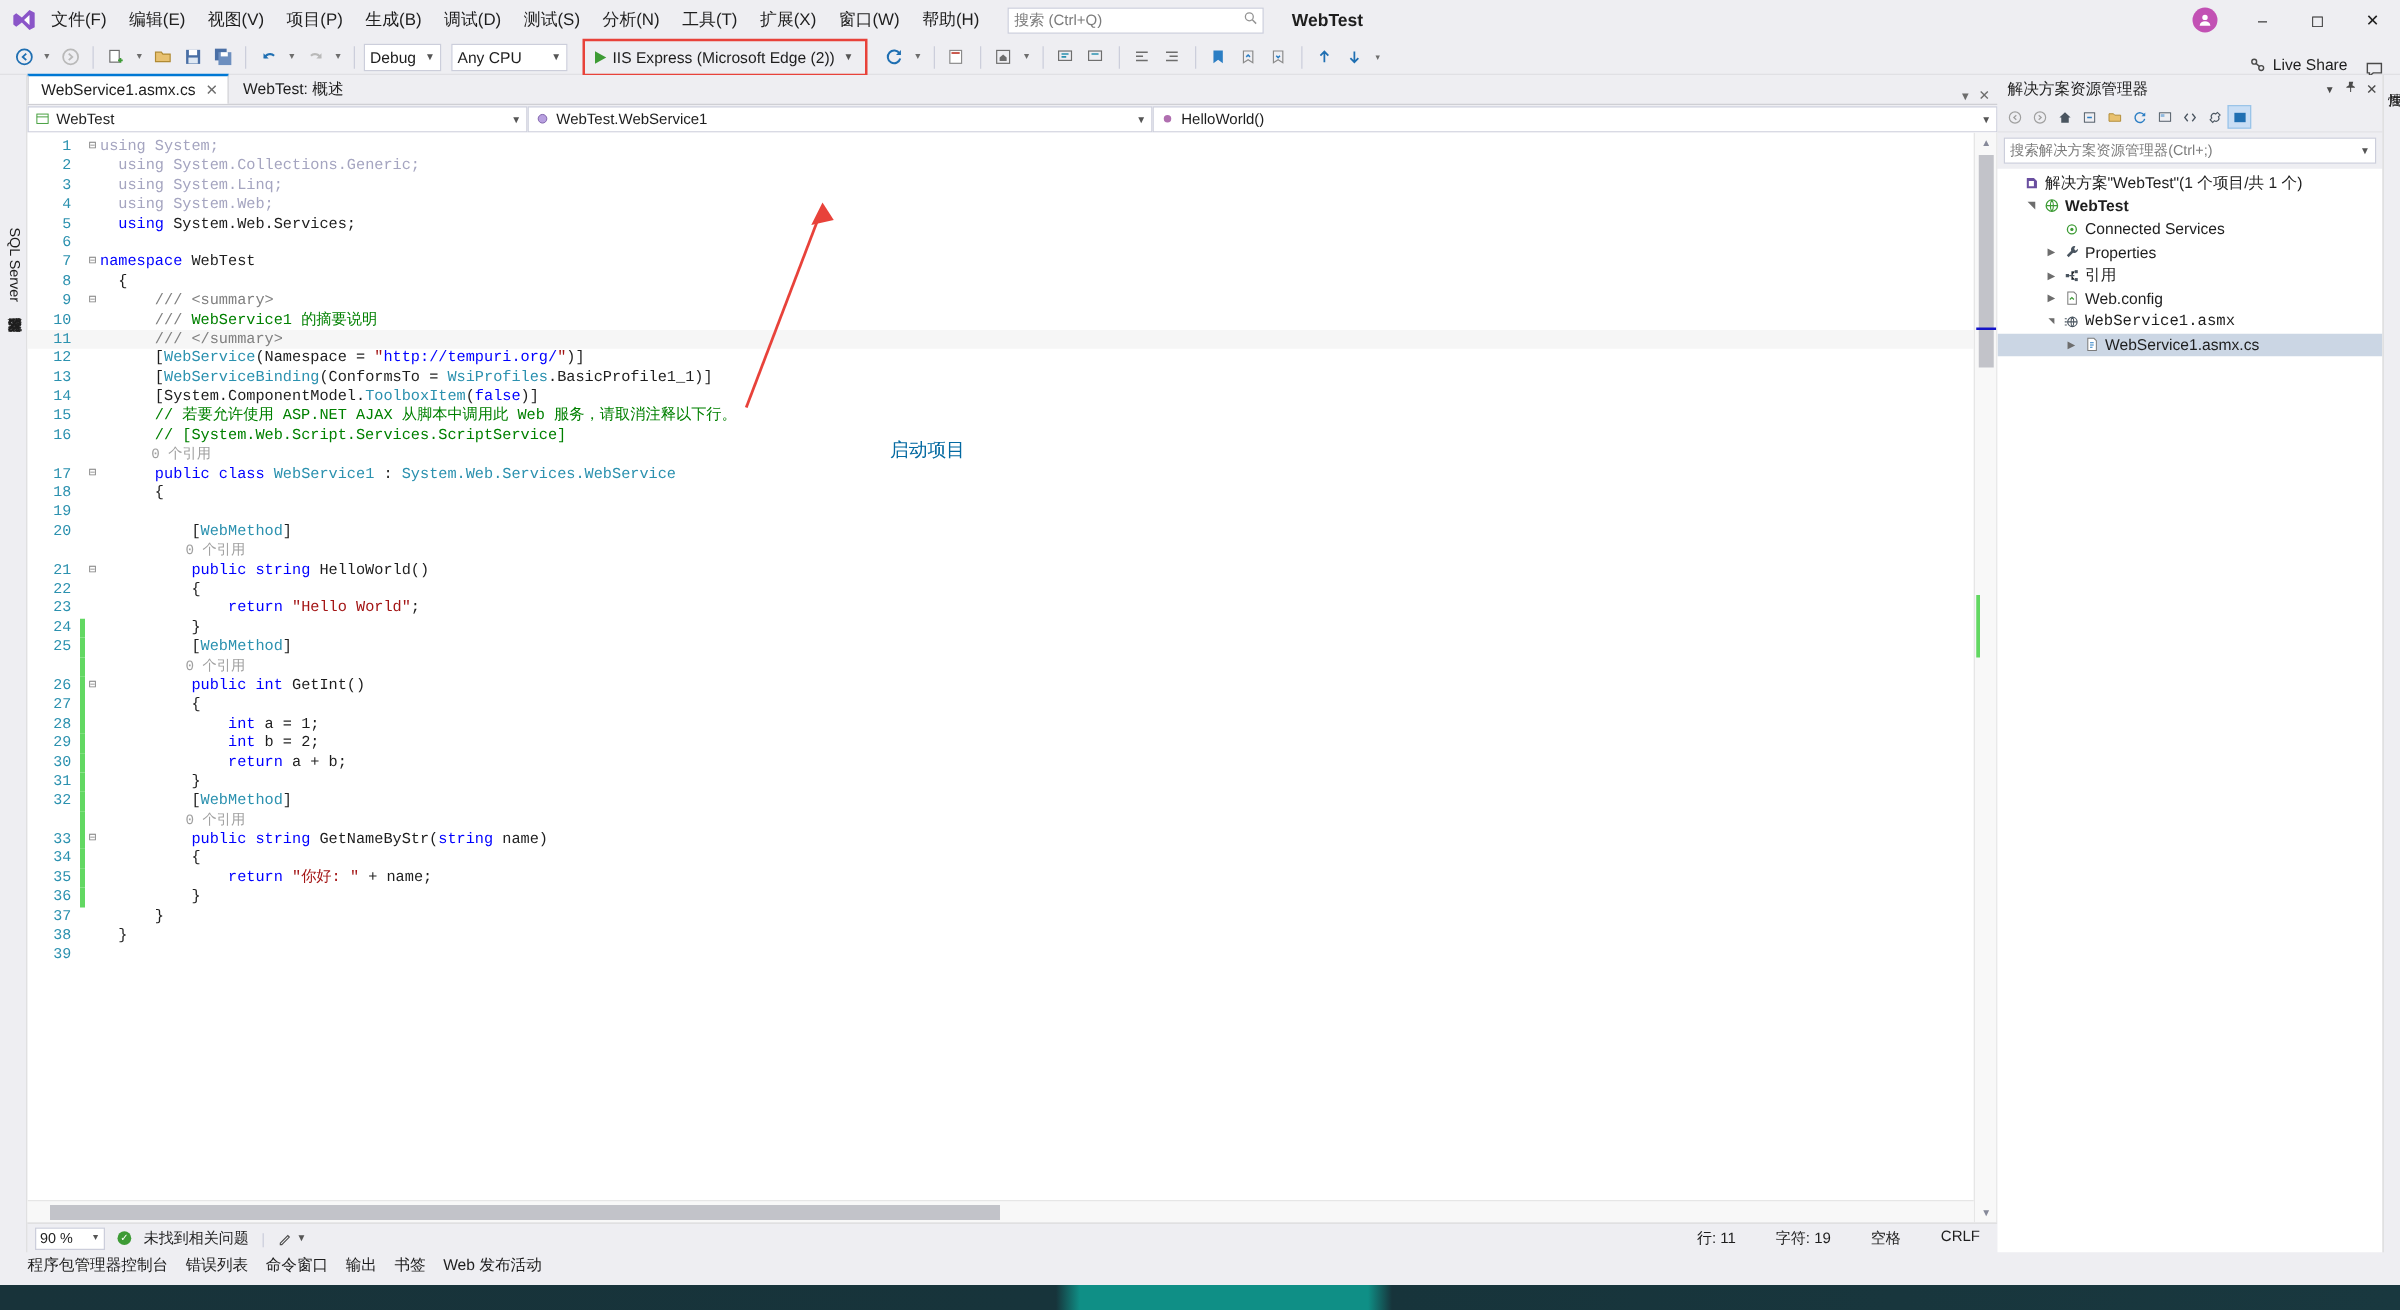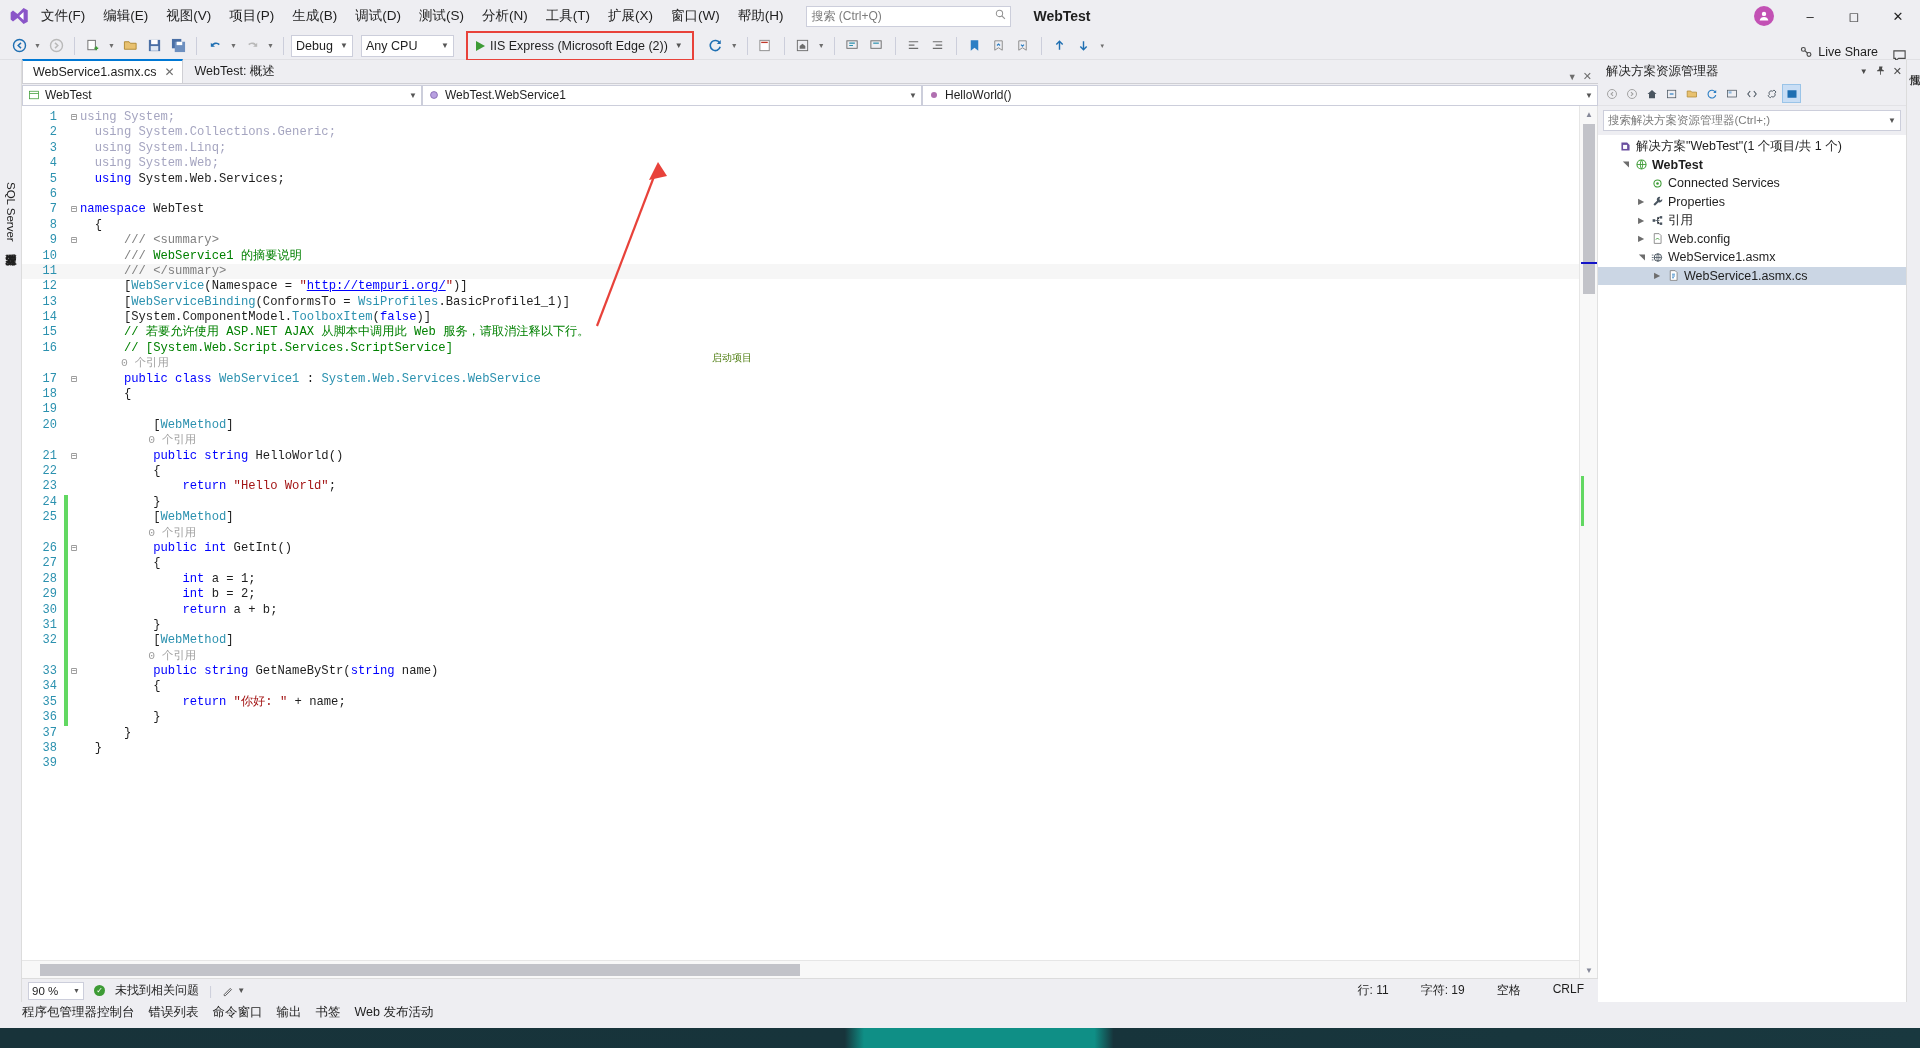--- a/index.html
+++ b/index.html
@@ -137,37 +137,37 @@
   .fold { width:12px; flex:none; text-align:center; color:#808080; font-size:10px; line-height:15.4px;}
   .txt { flex:1; }
   .lens { color:#a0a0a0; font-size:11.4px; }
   .cl-key { color:#0000ff; }
   .cl-type { color:#2b91af; }
   .cl-str { color:#a31515; }
   .cl-cmt { color:#008000; }
   .cl-doc { color:#808080; }
   .cl-gray { color:#a5a5c0; }
   .cl-txt { color:#1e1e1e; }
-  .cl-link { color:#0000ff; text-decoration:underline; }
+  .cl-link { color:#0000ff; }
   .cl-attr { color:#2b91af; }
   .line-hl { background:#f6f6f6; }
 
   
   .vscroll { position:absolute; right:0; top:0; bottom:0; width:18px; background:#f8f8f8; border-left:1px solid #e6e6e6;}
   .vscroll .arrow-up, .vscroll .arrow-dn { position:absolute; left:0; width:18px; height:16px; display:flex;align-items:center;justify-content:center; color:#868999; font-size:8px;}
   .vscroll .arrow-up{top:0;} .vscroll .arrow-dn{bottom:0;}
   .vthumb { position:absolute; left:3px; top:18px; width:12px; height:150px; background:#c2c3c9; }
   .vmark { position:absolute; left:1px; width:16px; height:2px; background:#1414c8; }
   .vgreen { position:absolute; left:1px; width:3px; background:#62d862; }
   .hscroll { position:absolute; left:0; right:18px; bottom:0; height:18px; background:#f8f8f8; border-top:1px solid #e6e6e6;}
   .hthumb { position:absolute; left:18px; top:3px; height:12px; width:760px; background:#c2c3c9; }
 
   
   .annot { position:absolute; pointer-events:none; }
-  .annot-text { position:absolute; font-size:10px; color:#4d7c0f; }
+  .annot-text { position:absolute; font-size:15px; color:#0369a1; }
 
   
   .ed-status {
     position:absolute; left:22px; right:322px; bottom:0; height:24px; background:#eeeef2;
     display:flex; align-items:center; padding:0 6px; gap:10px; font-size:12px;
     border-top:1px solid #dcdcdc;
   }
   .zoom-combo { width:56px; height:18px; border:1px solid #cccedb; background:#fff; display:flex; align-items:center; padding:0 3px; font-size:11.5px;}
   .zoom-combo .cc{margin-left:auto;font-size:7px;color:#555;}
   .okdot { width:11px;height:11px;border-radius:50%;background:#3d9b35;display:inline-flex;align-items:center;justify-content:center;color:#fff;font-size:8px;}
@@ -662,21 +662,21 @@
           <div class="tn" style="padding-left: 36px;">
             <span class="exp">▶</span>
             <span class="ti">
               <svg width="13" height="13" viewBox="0 0 16 16">
                 <path d="M4 2h6l2.4 2.4V14H4z" fill="#fff" stroke="#7a7a7a"></path>
                 <path d="M6 9.4 8 7.4l2 2" fill="none" stroke="#3d9b35" stroke-width="1.2"></path>
               </svg>
             </span>
             <span class="tl">Web.config</span>
           </div>
-          <div class="tn" style="padding-left: 36px;">
+          <div class="tn" style="padding-left: 36px; font-family: Liberation Mono, monospace;">
             <span class="exp" style="transform: rotate(-90deg); display: inline-block;">◢</span>
             <span class="ti">
               <svg width="13" height="13" viewBox="0 0 16 16">
                 <circle cx="8.5" cy="8" r="4.6" fill="none" stroke="#4a5560" stroke-width="1.2"></circle>
                 <path d="M3.9 8h9.2M8.5 3.4c1.8 2 1.8 7.2 0 9.2M8.5 3.4c-1.8 2-1.8 7.2 0 9.2" fill="none" stroke="#4a5560" stroke-width="1"></path>
                 <path d="M1 5h2M1 8h2M1 11h2" stroke="#4a5560" stroke-width="1"></path>
               </svg>
             </span>
             <span class="tl">WebService1.asmx</span>
           </div>

